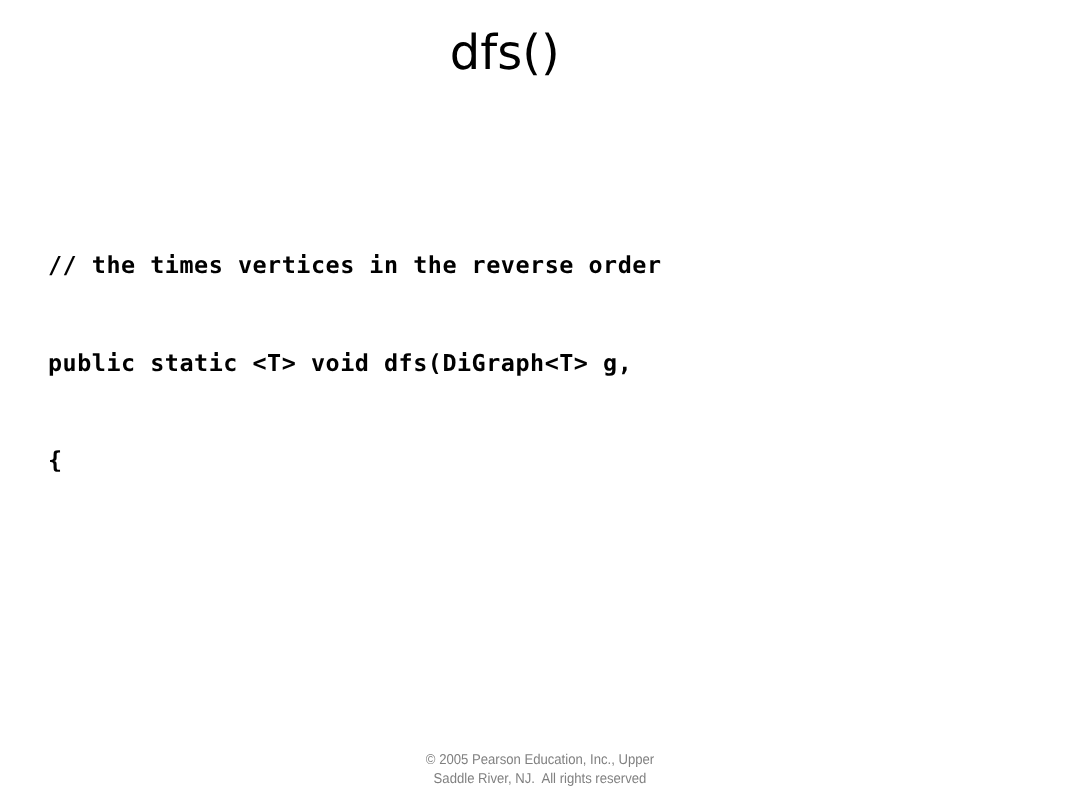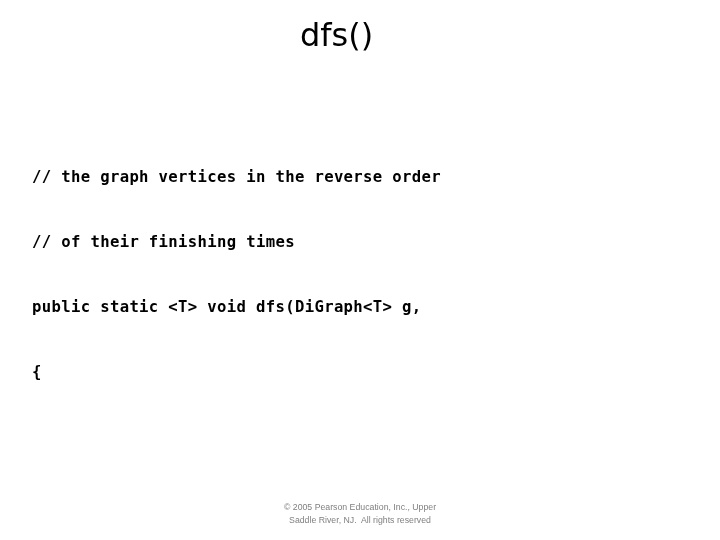--- a/index.html
+++ b/index.html
@@ -83,22 +83,21 @@
   }
 </style>
 </head>
 <body>
 
 <div id="slide">
 
   <div id="slide-title">dfs()</div>
 
   <div id="code-block">
-    <span class="code-line">// the graph vertices in the reverse order</span>
-    <span class="code-line">// of their finishing times</span>
+    <span class="code-line">// the times vertices in the reverse order</span>
     <span class="code-line">public static &lt;T&gt; void dfs(DiGraph&lt;T&gt; g,</span>
     <span class="code-line">{</span>
     
     
     
     
     
     
     
     

